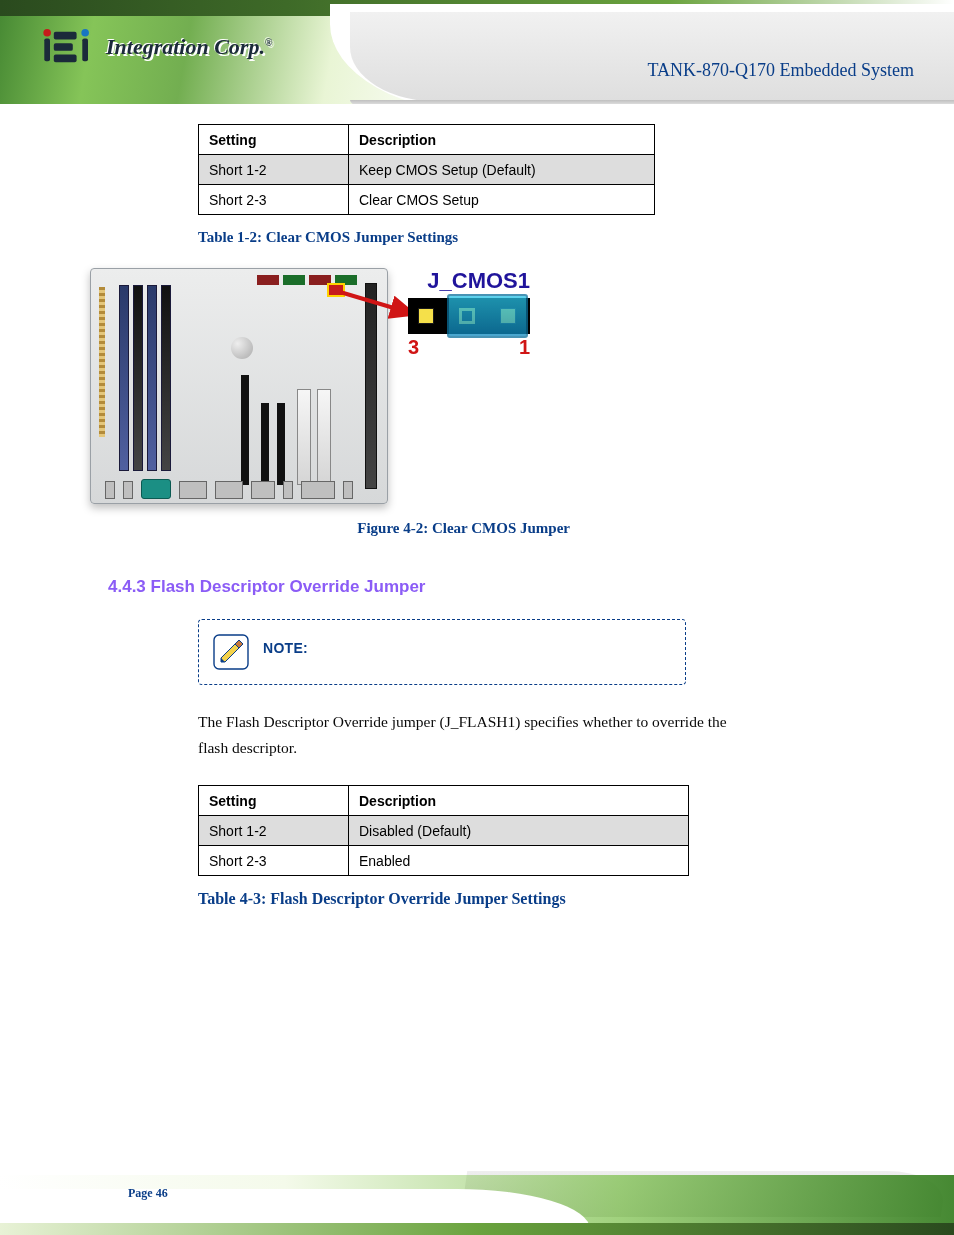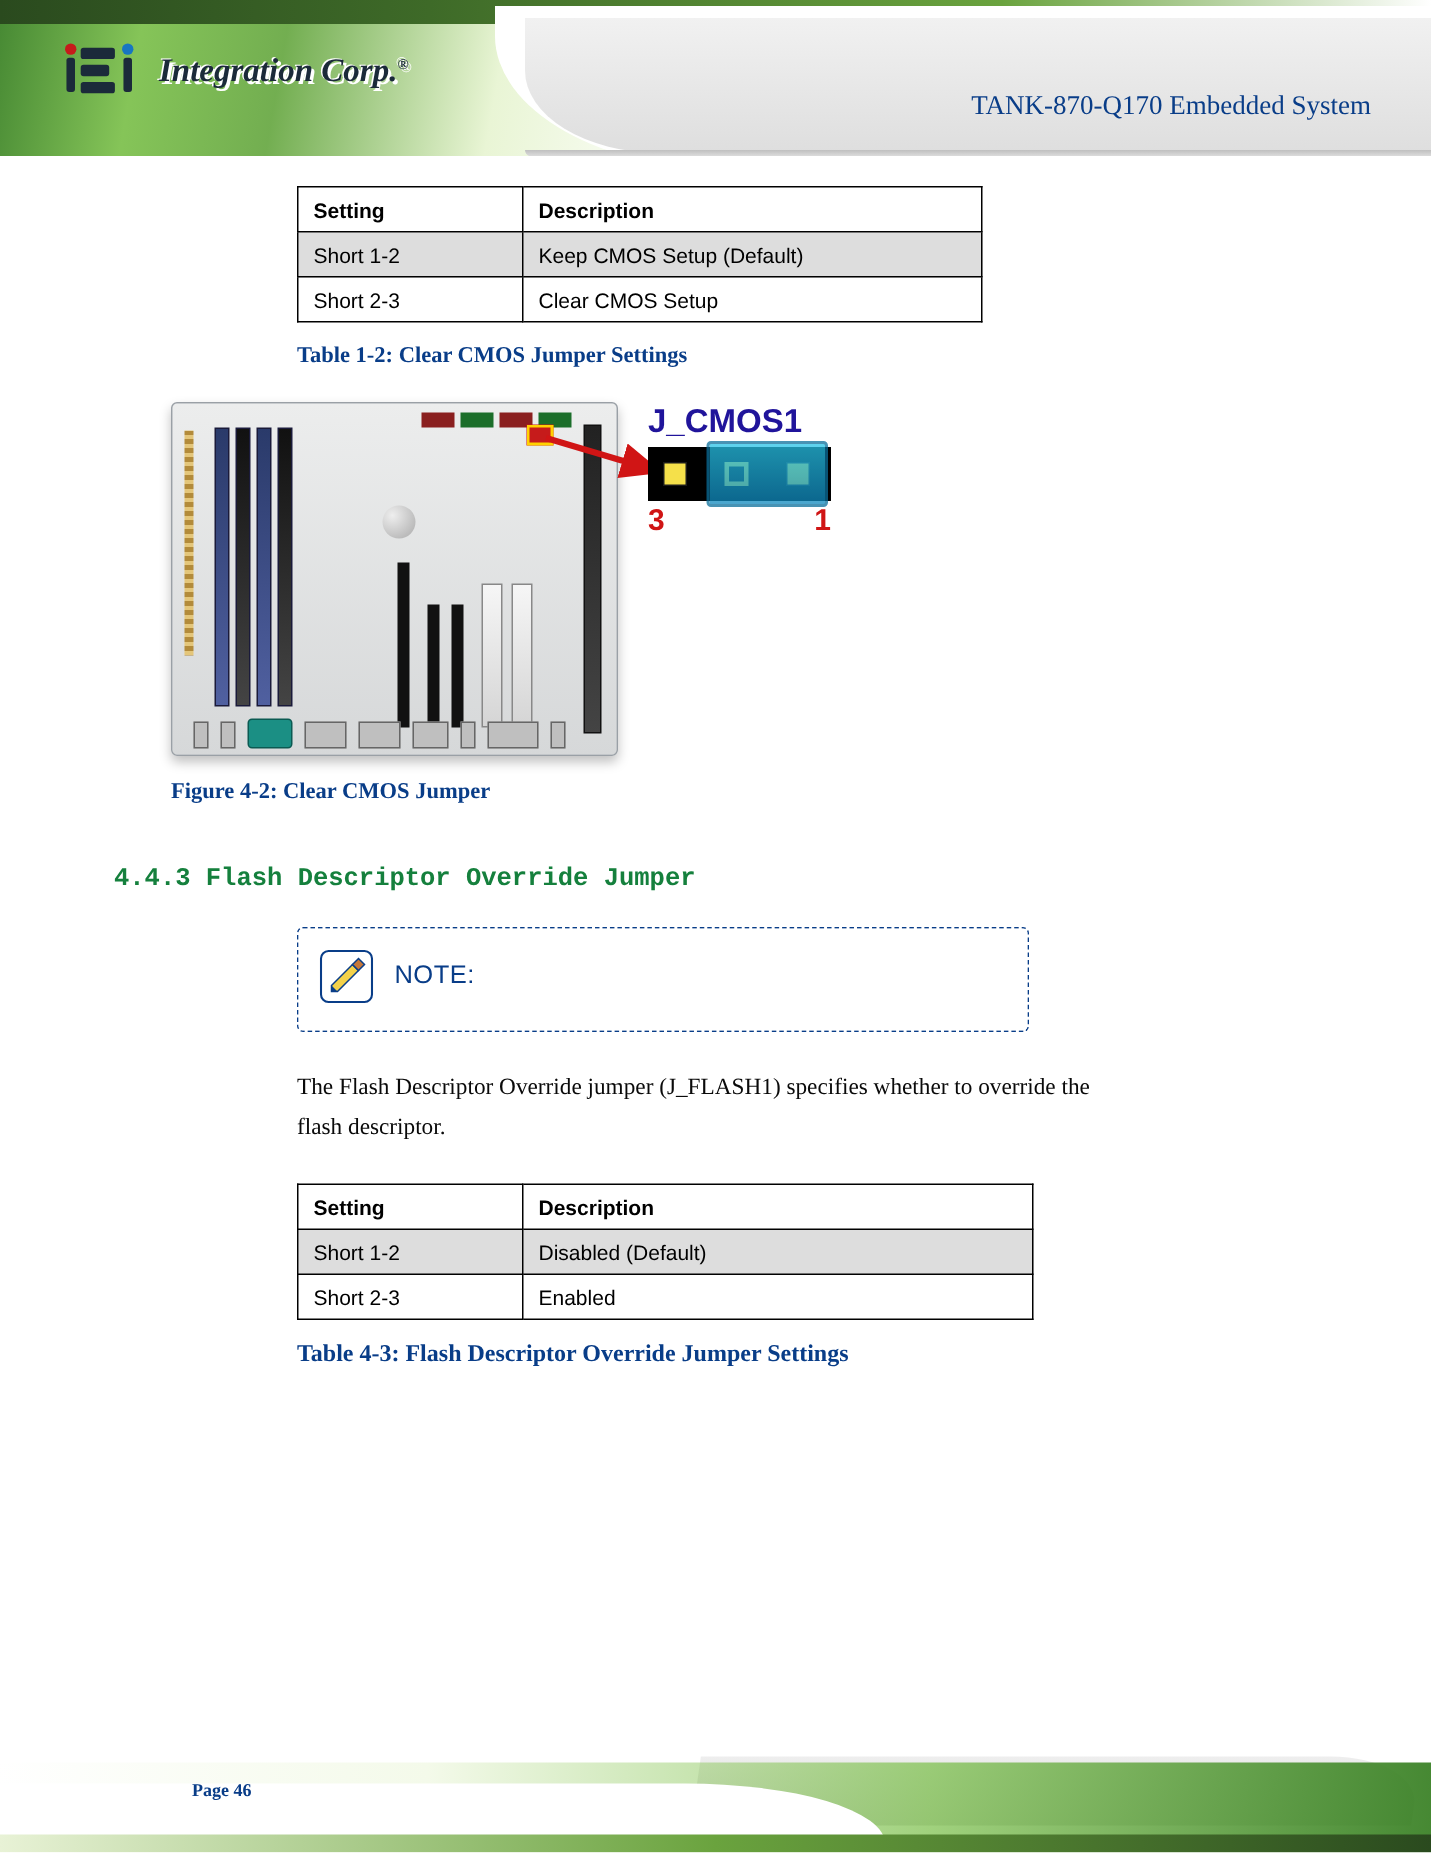--- a/index.html
+++ b/index.html
@@ -87,21 +87,21 @@
   .t1 th:first-child, .t1 td:first-child { width:150px; }
   .t1 th:last-child,  .t1 td:last-child  { width:306px; }
   .t1cap { margin:14px 0 0 198px; font-family:"Times New Roman",serif; font-size:15px; color:#093d88; font-weight:bold; }
 
   .t2 { margin-top: 24px; }
   .t2 th:first-child, .t2 td:first-child { width:150px; }
   .t2 th:last-child,  .t2 td:last-child  { width:340px; }
   .t2cap { margin:14px 0 0 198px; font-family:"Times New Roman",serif; font-size:16px; color:#093d88; font-weight:bold; }
 
   
-  .fig { margin-left:114px; margin-top:22px; position:relative; width:480px; }
+  .fig { margin-left:90px; margin-top:22px; position:relative; width:480px;text-align:right; }
   .board { position:relative; width:298px; height:236px; background:linear-gradient(180deg,#eceded 0%, #d6d8d9 100%); border:1px solid #9aa0a6; border-radius:4px; box-shadow:0 4px 8px rgba(0,0,0,0.25); }
   .dimm { position:absolute; top:16px; height:186px; width:10px; background:linear-gradient(180deg,#2a3a6a,#5060a0); border:1px solid #1a1a3a; }
   .dimm.b1{left:28px;} .dimm.b2{left:42px;background:linear-gradient(180deg,#111,#444);} .dimm.b3{left:56px;} .dimm.b4{left:70px;background:linear-gradient(180deg,#111,#444);}
   .bank{position:absolute; left:8px; top:18px; width:6px; height:150px; background:repeating-linear-gradient(#b38b3a 0 3px,#e4c67a 3px 6px);}
   .pcie{position:absolute; bottom:18px; height:82px; width:8px; background:#111;}
   .pcie.p1{left:150px;height:110px;} .pcie.p2{left:170px;} .pcie.p3{left:186px;}
   .pci{position:absolute; bottom:18px; width:14px; background:linear-gradient(180deg,#f6f6f6,#d5d5d5); border:1px solid #888;}
   .pci.a{left:206px;height:96px;} .pci.b{left:226px;height:96px;}
   .edge{position:absolute; right:10px; top:14px; width:12px; height:206px; background:linear-gradient(180deg,#222,#444); border:1px solid #111;}
   .batt{position:absolute; left:140px; top:68px; width:22px; height:22px; border-radius:50%; background:radial-gradient(circle at 30% 30%,#eee,#aaa);}  
@@ -120,24 +120,24 @@
   .co-jumper{position:relative;margin-top:4px;width:122px;height:36px;background:#000;display:flex;}
   .co-cell{flex:1;border-right:4px solid #000;display:flex;align-items:center;justify-content:center;}
   .co-cell:last-child{border-right:none;}
   .sq{width:16px;height:16px;background:#f5e04a;border:1px solid #1a1a1a;}
   .ring{width:16px;height:16px;background:#030303;border:3px solid #f5e04a;}
   .shunt{position:absolute;left:39px;top:-4px;width:81px;height:44px;background:linear-gradient(180deg,#29c4e8,#0f88bd);opacity:.75;border:2px solid #0b6f9b; border-radius:3px;}
   .co-pins{display:flex;justify-content:space-between;width:122px;font-family:Arial,sans-serif;font-weight:bold;color:#d01515;font-size:20px;margin-top:2px;}
   .figcap{margin-top:16px;font-family:"Times New Roman",serif;font-size:15px;color:#093d88;font-weight:bold;}
 
   
-  .sect-h3{margin:40px 0 0 76px;font-family:Liberation Mono, monospace;font-weight:bold;font-size:17px;color:#15803d;}
+  .sect-h3{margin:40px 0 0 108px;font-family:Liberation Sans, sans-serif;font-weight:bold;font-size:17px;color:#8b5cf6;}
   .note-wrap{margin:22px 0 0 198px;width:488px;border:1px dashed #093d88;border-radius:4px;padding:18px 20px 18px 64px;position:relative;font-family:"Times New Roman",serif;font-size:15px;color:#0a0a0a;line-height:1.55;}
   .note-icon{position:absolute;left:14px;top:14px;width:36px;height:36px;}
-  .note-head{font-family:Arial,sans-serif;font-weight:normal;font-size:17px;color:#093d88;margin-bottom:6px;letter-spacing:.3px;}
+  .note-head{font-family:Arial,sans-serif;font-weight:bold;font-size:14px;color:#093d88;margin-bottom:6px;letter-spacing:.3px;}
   .p{margin:24px 0 0 198px;width:560px;font-family:"Times New Roman",serif;font-size:15.5px;line-height:1.7;color:#0a0a0a;}
 
   
   .ftr{position:absolute;left:0;bottom:0;width:954px;height:88px;overflow:hidden;}
   .ftr-grad{position:absolute;left:0;right:0;bottom:0;height:60px;background:linear-gradient(88deg,#fff 0%, rgba(200,230,150,.2) 30%, rgba(120,190,70,.7) 65%, rgba(60,130,40,.95) 100%);}
   .ftr-dark{position:absolute;left:0;right:0;bottom:0;height:12px;background:linear-gradient(90deg,#e8f2d6 0%, #6aa33e 50%, #2a4a1e 100%);}
   .ftr-curve-grey{position:absolute;right:10px;bottom:18px;width:480px;height:46px;background:linear-gradient(180deg,#eee,#d6d6d6);border-top-right-radius:60px 32px;transform:skewX(-8deg);}
   .ftr-curve-white{position:absolute;left:-30px;bottom:6px;width:620px;height:40px;background:#fff;border-top-right-radius:200px 60px;}
   .page-label{position:absolute;left:128px;bottom:34px;font-family:"Times New Roman",serif;font-weight:bold;color:#093d88;font-size:12px;}
 </style>

